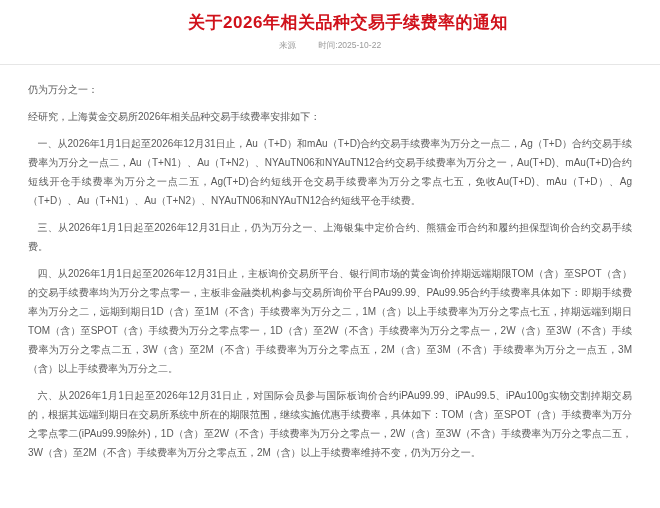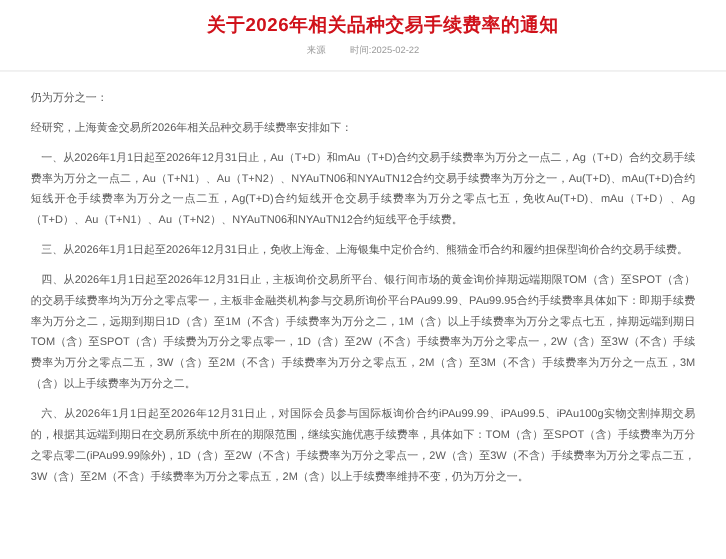--- a/index.html
+++ b/index.html
@@ -48,35 +48,35 @@
 </style>
 </head>
 <body>
 
 <div class="page">
 
   <h1 class="page-title">关于2026年相关品种交易手续费率的通知</h1>
 
   <div class="meta-line">
     <span>来源</span>
-    <span>时间:2025-02-22</span>
+    <span>时间:2025-10-22</span>
   </div>
 
   <hr class="divider">
 
   <div class="notice-body">
 
     <p class="salutation">仍为万分之一：</p>
 
     <p>经研究，上海黄金交易所2026年相关品种交易手续费率安排如下：</p>
 
     <p class="indent">一、从2026年1月1日起至2026年12月31日止，Au（T+D）和mAu（T+D)合约交易手续费率为万分之一点二，Ag（T+D）合约交易手续费率为万分之一点二，Au（T+N1）、Au（T+N2）、NYAuTN06和NYAuTN12合约交易手续费率为万分之一，Au(T+D)、mAu(T+D)合约短线开仓手续费率为万分之一点二五，Ag(T+D)合约短线开仓交易手续费率为万分之零点七五，免收Au(T+D)、mAu（T+D）、Ag（T+D）、Au（T+N1）、Au（T+N2）、NYAuTN06和NYAuTN12合约短线平仓手续费。</p>
 
 
-    <p class="indent">三、从2026年1月1日起至2026年12月31日止，免收上海金、上海银集中定价合约、熊猫金币合约和履约担保型询价合约交易手续费。</p>
+    <p class="indent">三、从2026年1月1日起至2026年12月31日止，仍为万分之一、上海银集中定价合约、熊猫金币合约和履约担保型询价合约交易手续费。</p>
 
     <p class="indent">四、从2026年1月1日起至2026年12月31日止，主板询价交易所平台、银行间市场的黄金询价掉期远端期限TOM（含）至SPOT（含）的交易手续费率均为万分之零点零一，主板非金融类机构参与交易所询价平台PAu99.99、PAu99.95合约手续费率具体如下：即期手续费率为万分之二，远期到期日1D（含）至1M（不含）手续费率为万分之二，1M（含）以上手续费率为万分之零点七五，掉期远端到期日TOM（含）至SPOT（含）手续费为万分之零点零一，1D（含）至2W（不含）手续费率为万分之零点一，2W（含）至3W（不含）手续费率为万分之零点二五，3W（含）至2M（不含）手续费率为万分之零点五，2M（含）至3M（不含）手续费率为万分之一点五，3M（含）以上手续费率为万分之二。</p>
 
 
     <p class="indent">六、从2026年1月1日起至2026年12月31日止，对国际会员参与国际板询价合约iPAu99.99、iPAu99.5、iPAu100g实物交割掉期交易的，根据其远端到期日在交易所系统中所在的期限范围，继续实施优惠手续费率，具体如下：TOM（含）至SPOT（含）手续费率为万分之零点零二(iPAu99.99除外)，1D（含）至2W（不含）手续费率为万分之零点一，2W（含）至3W（不含）手续费率为万分之零点二五，3W（含）至2M（不含）手续费率为万分之零点五，2M（含）以上手续费率维持不变，仍为万分之一。</p>
 
   </div>
 </div>
 
 </body></html>

